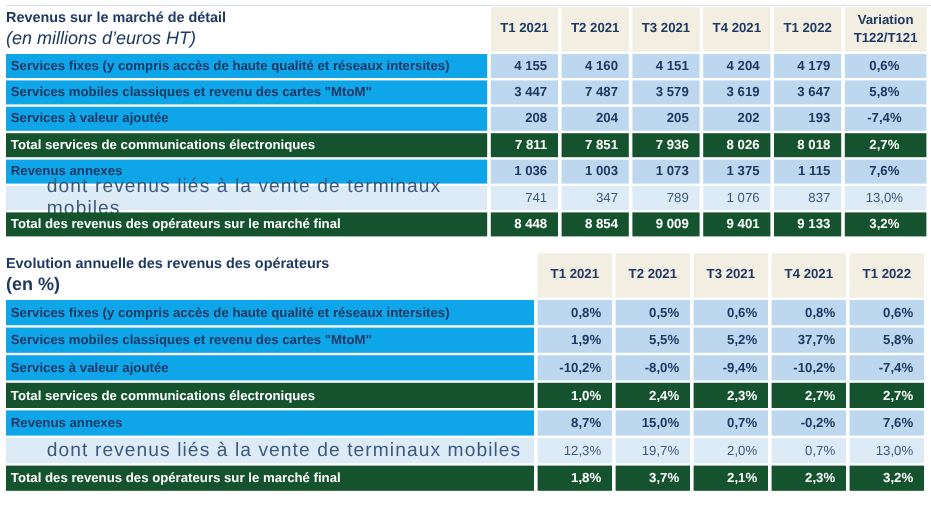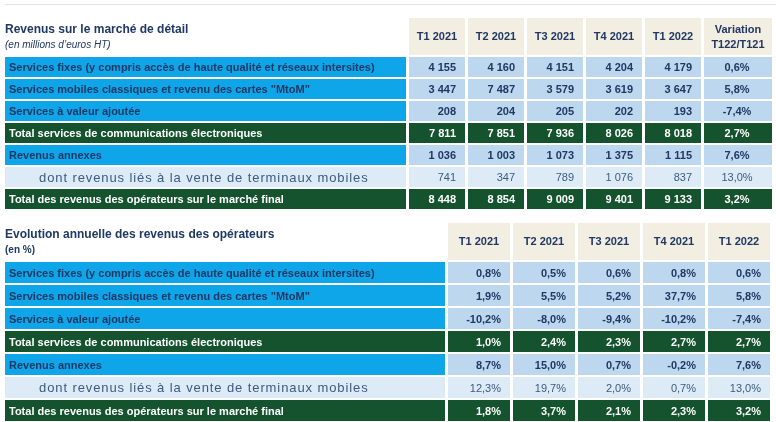--- a/index.html
+++ b/index.html
@@ -15,58 +15,58 @@
   .tbl{
     display:grid;
     gap:2px 3px;
     background:#ffffff;
   }
   #t1{
     grid-template-columns:401px repeat(5,56px) 68px;
     grid-template-rows:37px;
     grid-auto-rows:20px;
     border-top:1px solid #dde4ee;
-    padding-top:13px;
+    padding-top:1px;
   }
   #t2{
     margin-top:14px;
     grid-template-columns:440px repeat(5,62px);
     grid-template-rows:37px;
     grid-auto-rows:21px;
   }
   .cell{
     display:flex;align-items:center;
     font-size:11px;font-weight:bold;color:#1f3864;
     box-sizing:border-box;
   }
   .title-cell{
     flex-direction:column;align-items:flex-start;justify-content:center;
     background:#ffffff;line-height:1.4;
   }
   .title{font-size:12px;font-weight:bold;color:#1f3864;}
-  .subtitle{font-size:10px;font-weight:bold;color:#1f3864;}
+  .subtitle{font-size:15px;font-weight:bold;color:#1f3864;}
   .subtitle.italic{font-style:italic;font-weight:normal;}
   .head-cell{
     background:#f2eee1;
     justify-content:center;text-align:center;
     white-space:pre-line;line-height:1.3;
   }
   .label-cell{
     background:#0ea5e9;
     padding-left:4px;padding-right:4px;
   }
   .value-cell{
     background:#bdd7ee;
     justify-content:flex-end;
     padding-right:9px;
   }
   .value-cell.variation{justify-content:center;padding-right:2px;}
   .cell.total{background:#14532d;color:#ffffff;}
   .cell.sub{background:#ddebf7;color:#3c5a80;font-weight:normal;}
-  .label-cell.sub{padding-left:34px;letter-spacing:0.9px;font-size:13px;}
+  .label-cell.sub{padding-left:34px;letter-spacing:0.9px;font-size:16px;}
 </style>
 </head>
 <body>
 
 <div class="page">
   <div class="tbl" id="t1">
       <div class="cell title-cell">
         <span class="title">Revenus sur le marché de détail</span>
         <span class="subtitle italic">(en millions d’euros HT)</span>
       </div>

